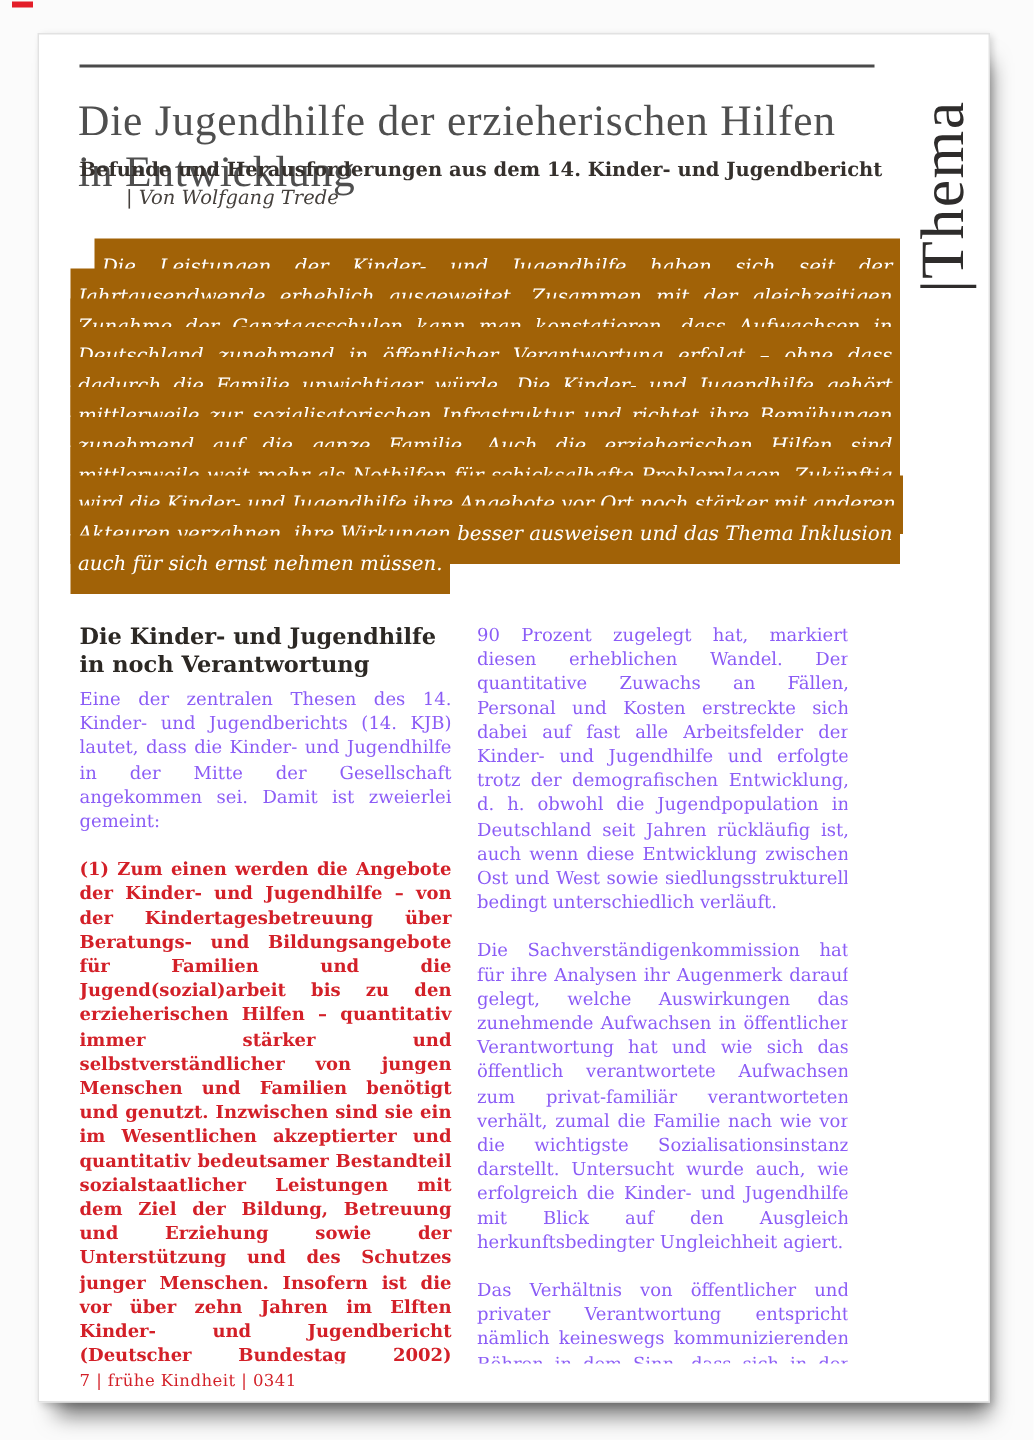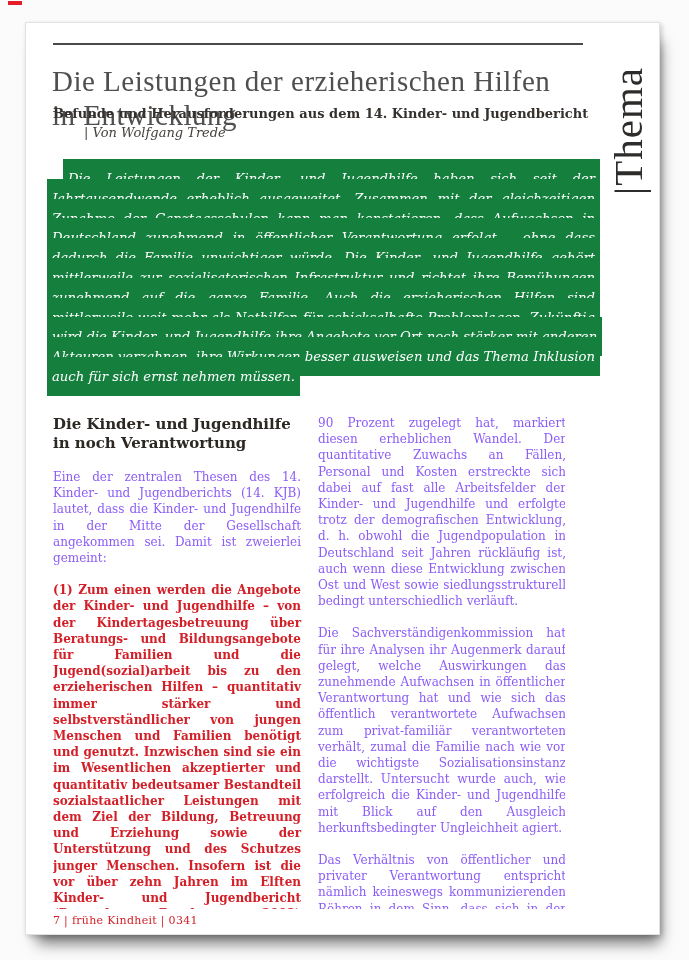--- a/index.html
+++ b/index.html
@@ -35,35 +35,35 @@
   .byline{
     position:absolute;left:27px;top:102px;width:400px;
     font-size:13px;font-style:italic;color:#45403c;margin-left:31px;
   }
   .abstract{
     position:absolute;left:21px;top:146px;width:553px;
     font-size:13.2px;line-height:19.8px;font-style:italic;
     text-align:justify;text-indent:16px;color:#ffffff;margin:0;
   }
   .abstract .hl{
-    background:#15803d;
+    background:#a16207;
     padding:12px 5px;
     -webkit-box-decoration-break:clone;box-decoration-break:clone;
   }
   .columns{
     position:absolute;left:27px;top:392px;width:512px;height:494px;
     display:flex;gap:17px;overflow:hidden;
   }
   .col{width:248px;flex:0 0 248px;}
   .col p{
     margin:0 0 16px;font-size:12px;line-height:16.2px;
     text-align:justify;color:#8b5cf6;hyphens:auto;
   }
   .col-heading{
-    margin:0 0 16px;font-size:15px;line-height:19px;font-weight:bold;color:#2c2824;
+    margin:0 0 5px;font-size:15px;line-height:19px;font-weight:bold;color:#2c2824;
   }
   .col-heading span{display:block;}
   .red-para{color:#d32028 !important;font-weight:bold;}
   .footer{
     position:absolute;left:27px;top:891px;
     font-size:11px;color:#d32028;letter-spacing:0.3px;
   }
   .thema-text{
     position:absolute;left:578px;top:172px;
     transform-origin:0 0;transform:rotate(-90deg);
@@ -75,21 +75,21 @@
 </head>
 <body>
 
 <div class="corner-dash"></div>
 
 <div class="page">
 
   <div class="top-rule"></div>
 
   <h1 class="title">
-    <span>Die Leistungen der erzieherischen Hilfen</span>
+    <span>Die Jugendhilfe der erzieherischen Hilfen</span>
     <span>in Entwicklung</span>
   </h1>
 
   <div class="subtitle">Befunde und Herausforderungen aus dem 14. Kinder- und Jugendbericht</div>
 
   <div class="byline">| Von Wolfgang Trede</div>
 
   <p class="abstract"><span class="hl">Die Leistungen der Kinder- und Jugendhilfe haben sich seit der Jahrtausendwende erheblich ausgeweitet. Zusammen mit der gleichzeitigen Zunahme der Ganztagsschulen kann man konstatieren, dass Aufwachsen in Deutschland zunehmend in öffentlicher Verantwortung erfolgt – ohne dass dadurch die Familie unwichtiger würde. Die Kinder- und Jugendhilfe gehört mittlerweile zur sozialisatorischen Infrastruktur und richtet ihre Bemühungen zunehmend auf die ganze Familie. Auch die erzieherischen Hilfen sind mittlerweile weit mehr als Nothilfen für schicksalhafte Problemlagen. Zukünftig wird die Kinder- und Jugendhilfe ihre Angebote vor Ort noch stärker mit anderen Akteuren verzahnen, ihre Wirkungen besser ausweisen und das Thema Inklusion auch für sich ernst nehmen müssen.</span></p>
 
   <div class="columns">

